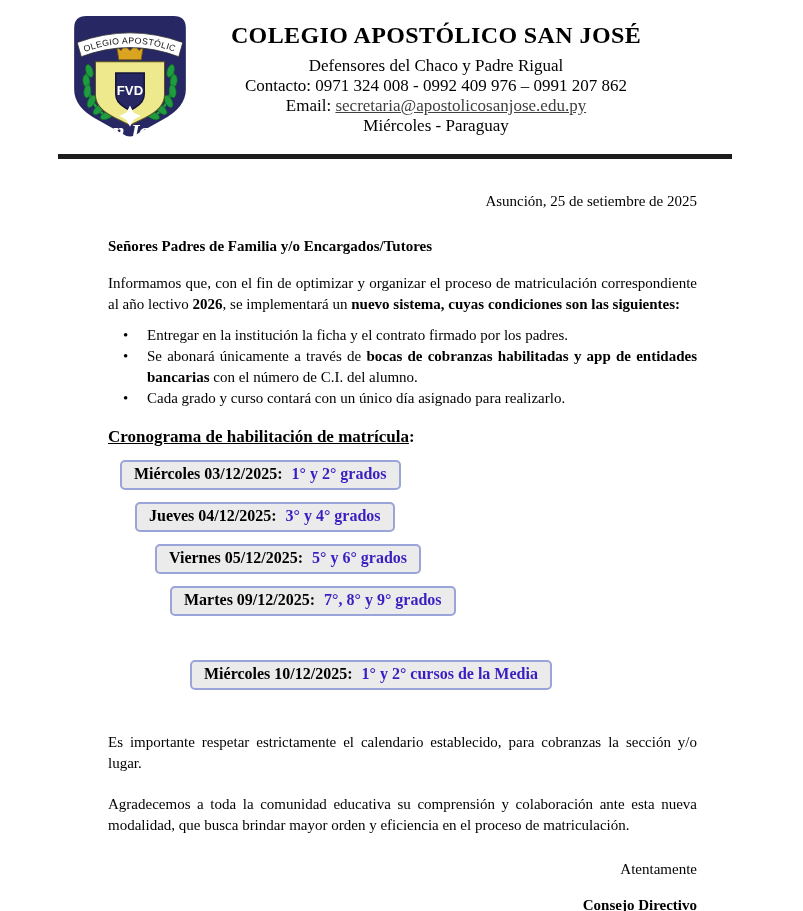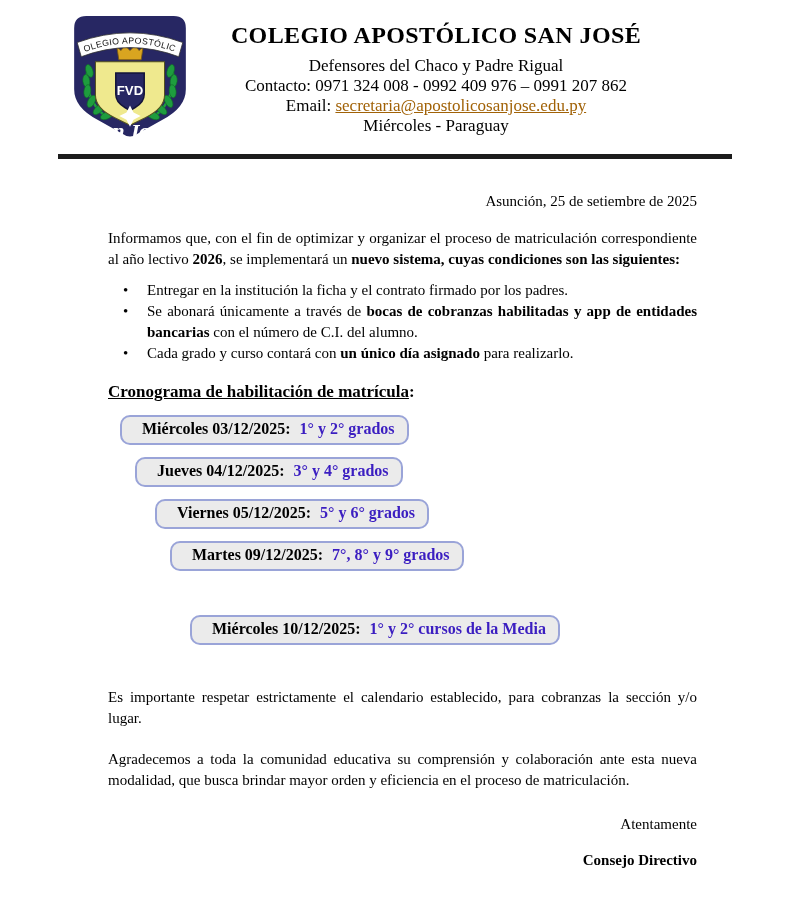--- a/index.html
+++ b/index.html
@@ -12,41 +12,41 @@
     overflow: hidden;
   }
   .header { display: flex; padding: 10px 0 0 64px; }
   .logo-wrap { width: 132px; height: 132px; flex: none; }
   .header-text { width: 480px; text-align: center; padding-top: 12px; }
   .school-name {
     font-size: 24px; font-weight: bold; letter-spacing: 0.4px;
     margin: 0 0 7px 0; white-space: nowrap;
   }
   .header-line { font-size: 17px; line-height: 20px; }
-  .email-link { color: #a16207; text-decoration: underline; cursor: pointer; font-family: Liberation Serif, serif; }
+  .email-link { color: #404040; text-decoration: underline; cursor: pointer; font-family: Liberation Serif, serif; }
   .double-rule {
     margin: 12px 0 0 58px; width: 674px; height: 2px;
     border-top: 3px solid #1c1c1c; border-bottom: 2px solid #1c1c1c;
   }
   .content { margin: 0 0 0 108px; width: 589px; font-size: 15px; }
   .date-line { text-align: right; margin-top: 32px; line-height: 21px; }
   .salutation { font-weight: bold; margin-top: 24px; line-height: 21px; }
   .para { text-align: justify; margin-top: 16px; line-height: 21px; }
   ul.bullets { margin: 10px 0 0 0; padding: 0; list-style: none; }
   ul.bullets li { position: relative; padding-left: 39px; line-height: 21px; text-align: justify; }
   ul.bullets li::before { content: "\2022"; position: absolute; left: 15px; top: 0; }
   .sched-heading { margin-top: 17px; font-size: 17px; font-weight: bold; line-height: 22px; }
   .sched-heading .underlined { text-decoration: underline; }
   .sched-row { margin-top: 12px; }
   .sched-box {
     display: inline-block;
     background: #EBEBEB;
     border: 2px solid #9AA4D8;
-    border-radius: 10px;
-    padding: 1px 12px 3px 20px;
+    border-radius: 5px;
+    padding: 1px 12px 3px 12px;
     font-size: 16px; font-weight: bold; line-height: 22px;
     white-space: nowrap;
   }
   .indent-0 { margin-left: 12px; }
   .indent-1 { margin-left: 27px; }
   .indent-2 { margin-left: 47px; }
   .indent-3 { margin-left: 62px; }
   .indent-4 { margin-left: 82px; margin-top: 32px; }
   .sched-grades { color: #3B1EC1; margin-left: 9px; }
   .closing-1 { text-align: justify; margin-top: 42px; line-height: 21px; }
@@ -107,26 +107,27 @@
     <div class="header-line">Contacto: 0971 324 008 - 0992 409 976 – 0991 207 862</div>
     <div class="header-line"><span>Email: </span><a class="email-link">secretaria@apostolicosanjose.edu.py</a></div>
     <div class="header-line">Miércoles - Paraguay</div>
   </div>
 </div>
 
 <div class="double-rule"></div>
 
 <div class="content">
   <div class="date-line">Asunción, 25 de setiembre de 2025</div>
+  <div class="salutation">Señores Padres de Familia y/o Encargados/Tutores</div>
   <div class="para"><span>Informamos que, con el fin de optimizar y organizar el proceso de matriculación correspondiente al año lectivo </span><span style="font-weight: bold;">2026</span><span>, se implementará un </span><span style="font-weight: bold;">nuevo sistema, cuyas condiciones son las siguientes:</span></div>
 
   <ul class="bullets">
     <li><span>Entregar en la institución la ficha y el contrato firmado por los padres.</span></li>
     <li><span>Se abonará únicamente a través de </span><span style="font-weight: bold;">bocas de cobranzas habilitadas y app de entidades bancarias</span><span> con el número de C.I. del alumno.</span></li>
-    <li><span>Cada grado y curso contará con </span><span style="font-weight: bold;">un único día asignado</span><span> para realizarlo.</span></li>
+    <li><span>Cada grado y curso contará con </span><span style="font-weight: normal;">un único día asignado</span><span> para realizarlo.</span></li>
   </ul>
 
   <div class="sched-heading"><span class="underlined">Cronograma de habilitación de matrícula</span><span>:</span></div>
 
   <div>
     <div class="sched-row">
       <div class="sched-box indent-0"><span class="sched-date">Miércoles 03/12/2025:</span><span class="sched-grades">1° y 2° grados</span></div>
     </div>
     <div class="sched-row">
       <div class="sched-box indent-1"><span class="sched-date">Jueves 04/12/2025:</span><span class="sched-grades">3° y 4° grados</span></div>

